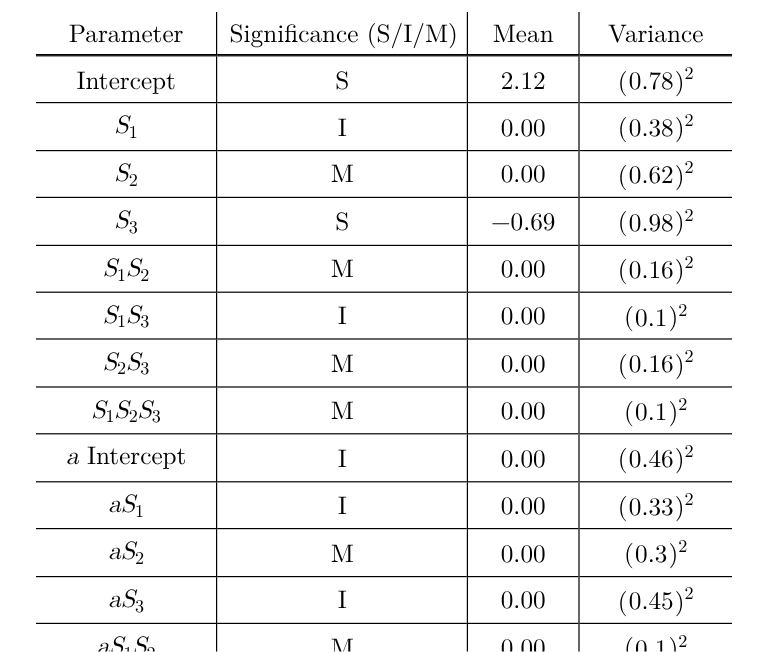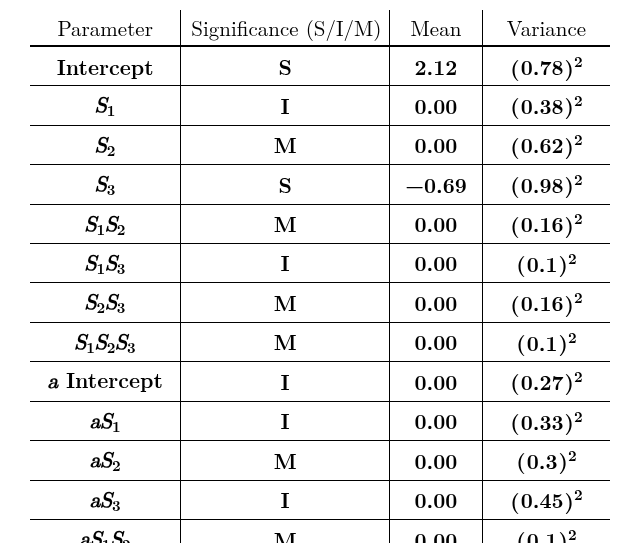--- a/index.html
+++ b/index.html
@@ -36,21 +36,20 @@
     font-weight: normal;
   }
   th {
     text-align: center;
     white-space: nowrap;
     margin-top: 23px;
   }
   td {
     text-align: center;
     white-space: nowrap;
-    font-weight: bold;
   }
   
   th + th, td + td {
     border-left: 1px solid var(--rule);
   }
   
   thead tr th {
     border-bottom: 1px solid var(--rule);
   }
   tbody tr:first-child td {
@@ -156,21 +155,21 @@
       <td><span class="mi">S</span><sub>1</sub><span class="mi">S</span><sub>2</sub><span class="mi">S</span><sub>3</sub></td>
       <td>M</td>
       <td class="mean"><span>0.00</span></td>
       <td><span class="lp">(</span><span>0.1</span><span class="rp">)</span><sup>2</sup></td>
     </tr>
 
     <tr>
       <td><span class="mi">a</span><span> Intercept</span></td>
       <td>I</td>
       <td class="mean"><span>0.00</span></td>
-      <td><span class="lp">(</span><span>0.27</span><span class="rp">)</span><sup>2</sup></td>
+      <td><span class="lp">(</span><span>0.46</span><span class="rp">)</span><sup>2</sup></td>
     </tr>
 
     <tr>
       <td><span class="mi">a</span><span class="mi">S</span><sub>1</sub></td>
       <td>I</td>
       <td class="mean"><span>0.00</span></td>
       <td><span class="lp">(</span><span>0.33</span><span class="rp">)</span><sup>2</sup></td>
     </tr>
 
     <tr>

